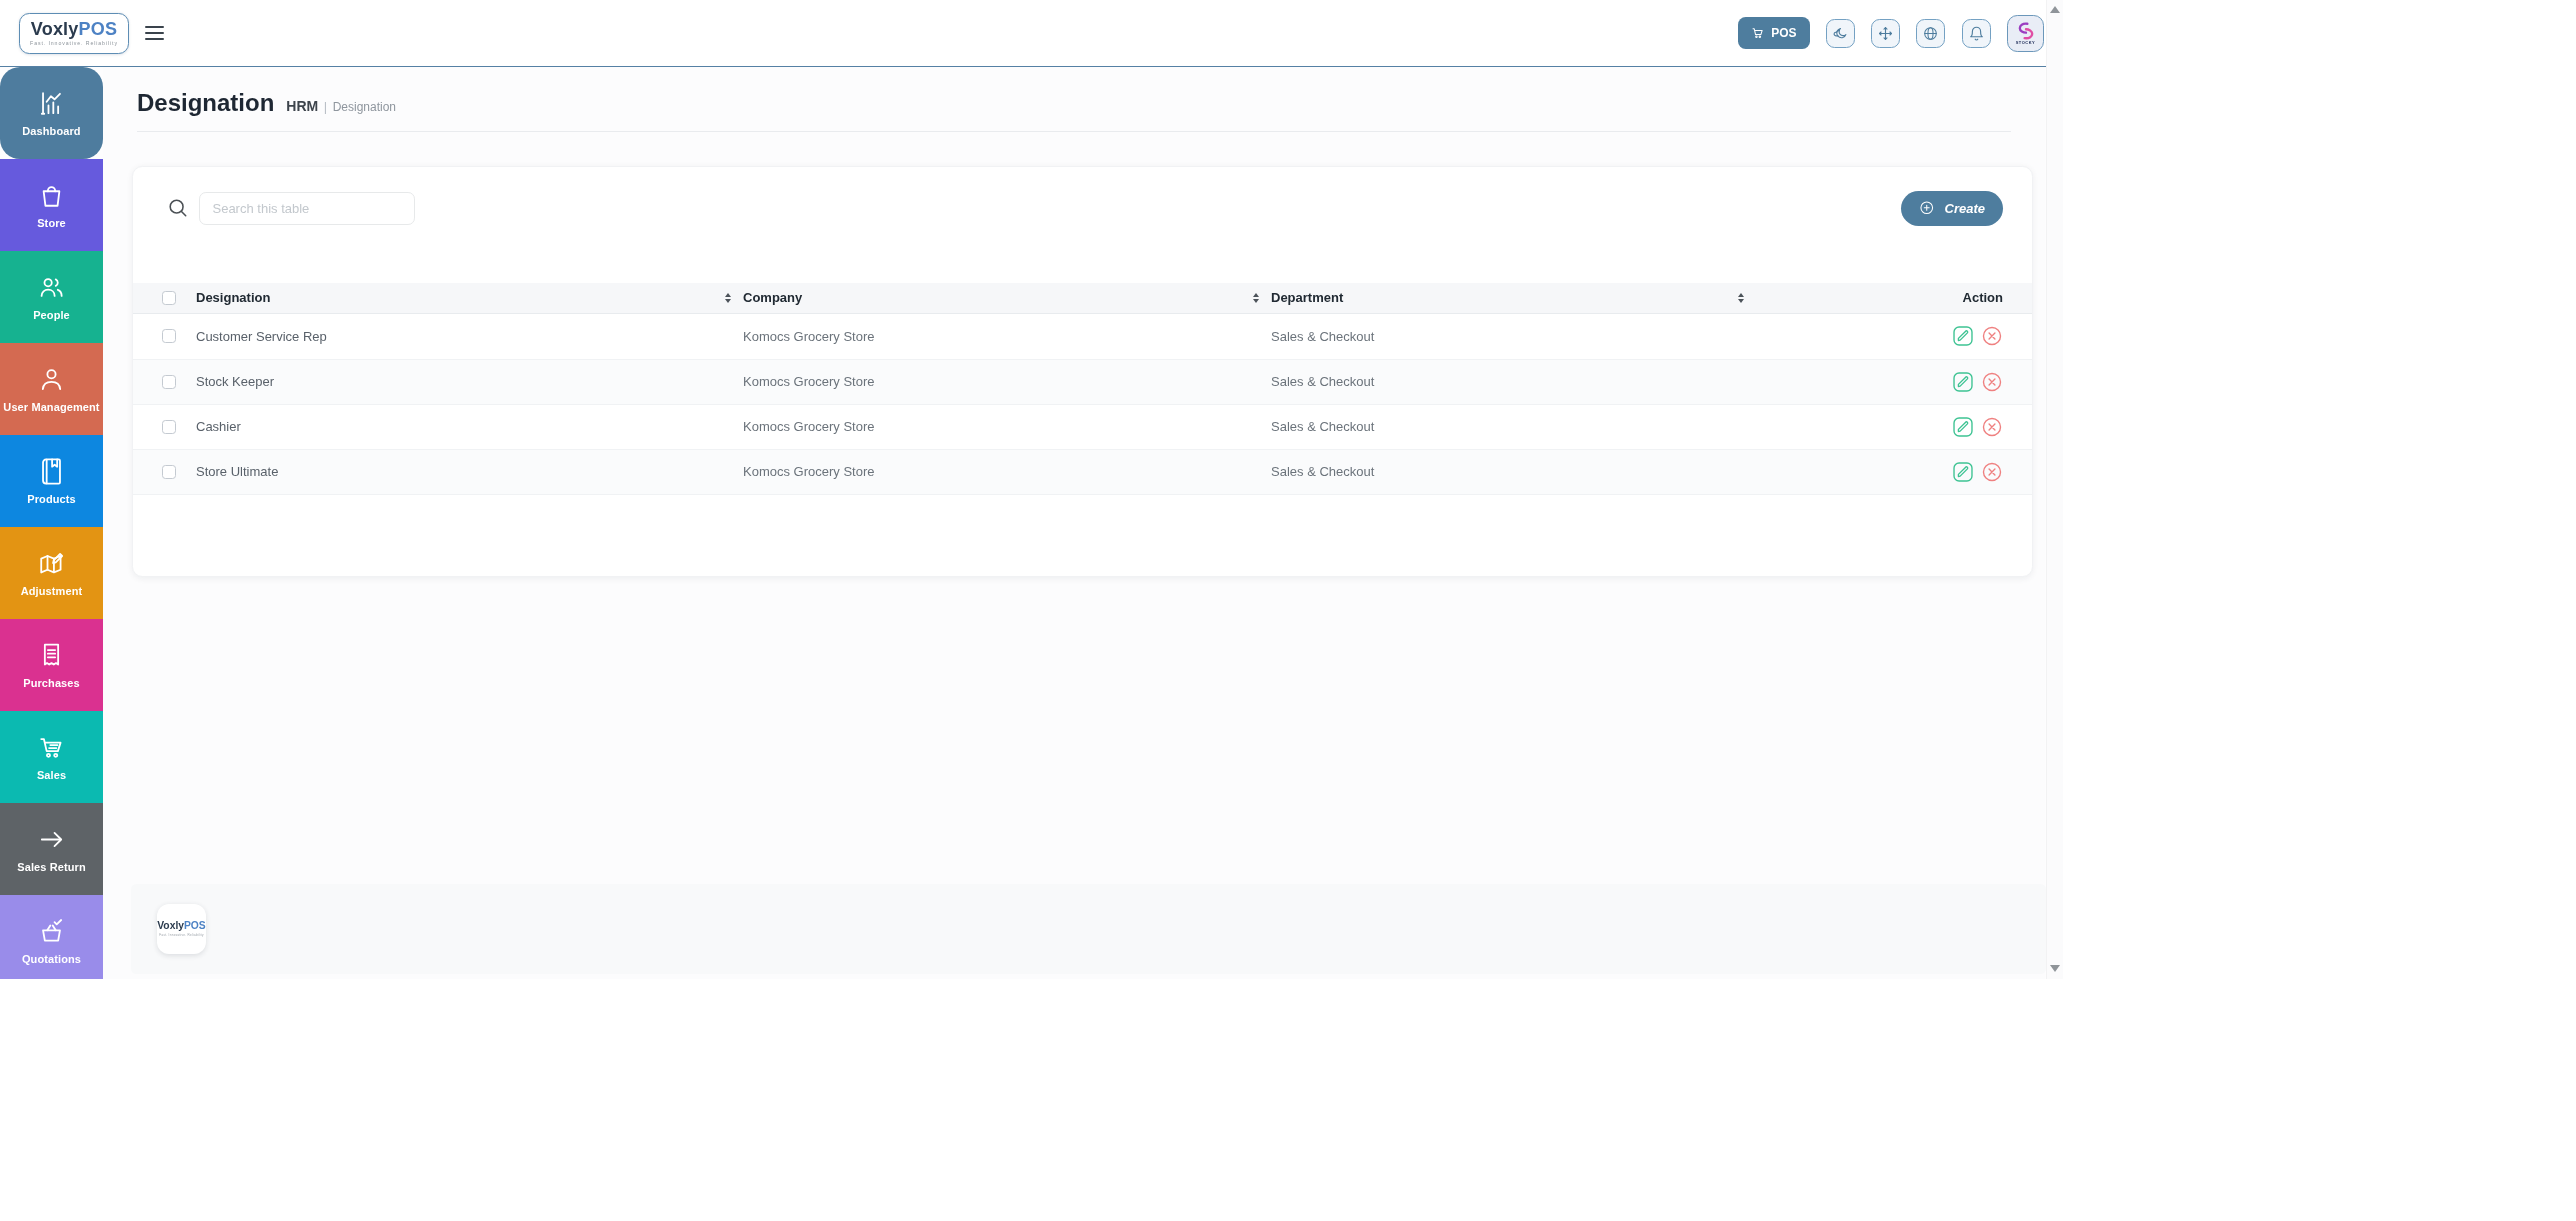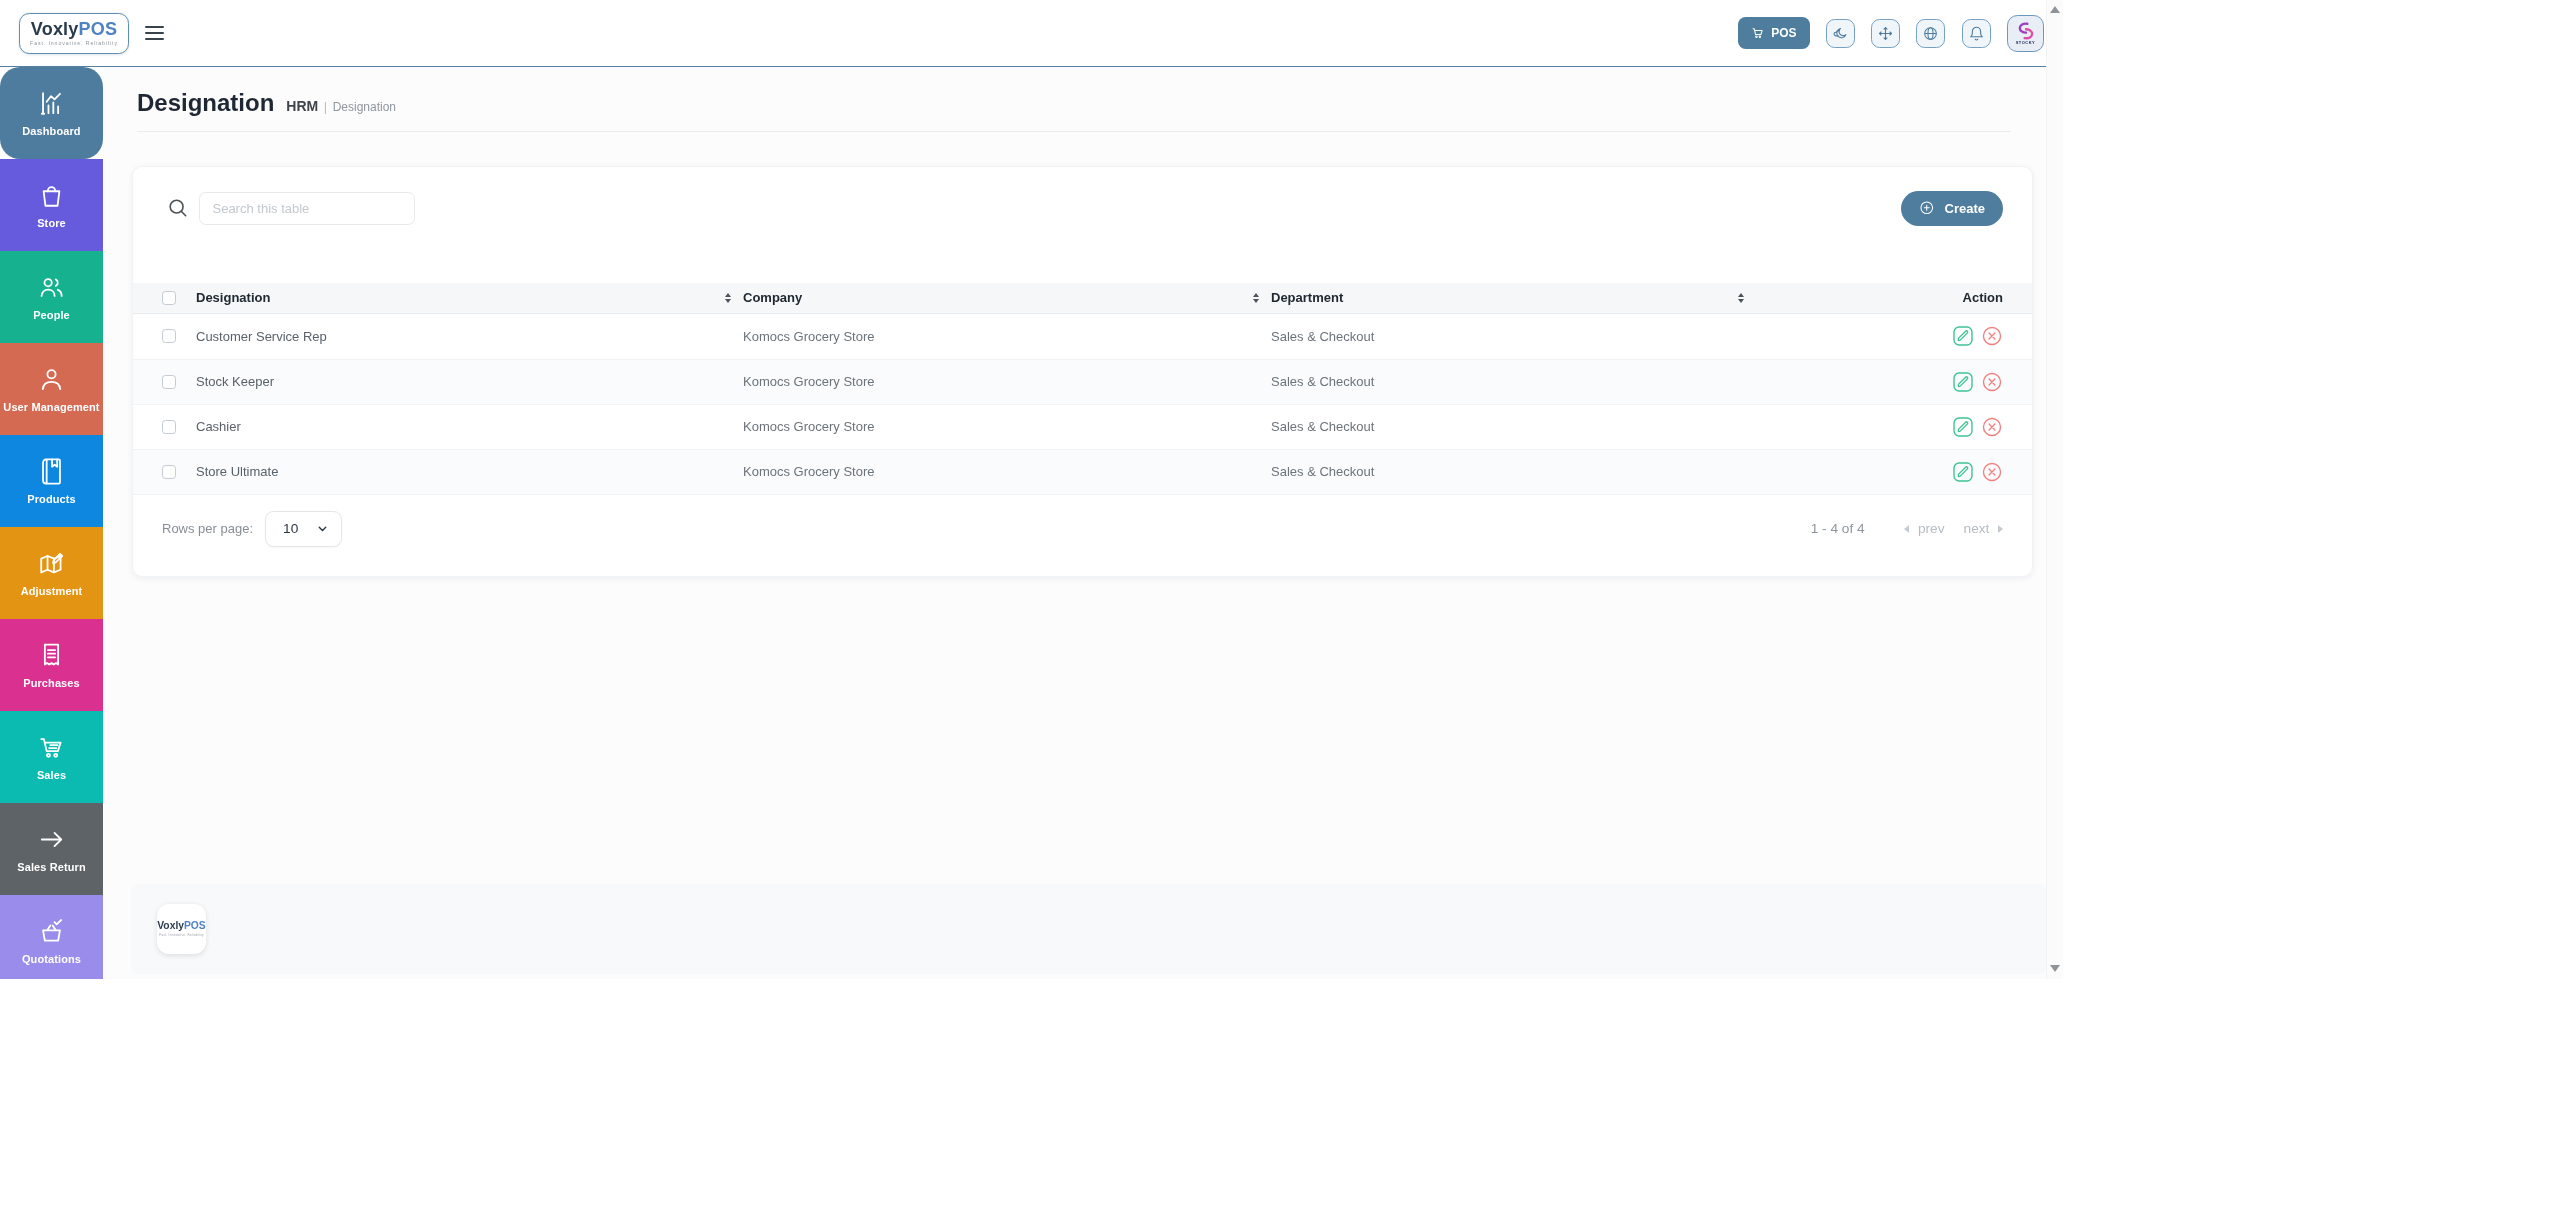--- a/index.html
+++ b/index.html
@@ -34,21 +34,21 @@
   .crumb-sep { font-size:13px; color:#b9bfc6; margin:0 1.7px; }
   .crumb-cur { font-size:12px; color:#8f969e; }
   .head-divider { margin:13.7px 34px 0 34px; border-top:0.9px solid #e9ebee; }
 
   
   .card { margin:34px 12px 0 29px; background:#ffffff; border:0.9px solid #f1f2f4; border-radius:10.3px; box-shadow:0 1.7px 6.9px rgba(20,30,50,.06); padding:24px 0 0 0; height:411px; }
   .search-row { display:flex; align-items:center; padding:0 29px; height:35px; }
   .search-glyph { color:#4b5055; display:flex; margin-left:5.2px; }
   .search-input { margin-left:10.3px; width:216px; height:33px; border:0.9px solid #e7e9ea; border-radius:6.9px; font-size:13px; color:#3c434a; padding:0 12px; outline:none; font-family:inherit; }
   .search-input::placeholder { color:#c3c8cd; }
-  .create-btn { margin-left:auto; height:35px; padding:0 18px; border:none; border-radius:18px; background:#4e7d9e; color:#fff; font-size:13px; font-weight:600; display:flex; align-items:center; gap:10px; cursor:pointer; font-family:inherit; }
+  .create-btn { margin-left:auto; height:35px; padding:0 18px; border:none; border-radius:18px; background:#4e7d9e; color:#fff; font-size:13px; font-weight:600; display:flex; align-items:center; gap:10px; cursor:pointer; font-family:inherit;font-style:italic; }
 
   .ttable { margin-top:57px; }
   .trow { display:grid; grid-template-columns:34px 547px 528px 485px 1fr; align-items:center; padding:0 29px; height:45px; }
   .trow.thead { height:31px; background:#f6f7f9; border-bottom:0.9px solid #e8ebee; }
   .trow.striped { background:#fafbfc; }
   .trow + .trow { border-top:0.9px solid #f0f2f4; }
   .trow.thead + .trow { border-top:none; }
   .tbody-end { border-top:0.9px solid #f0f2f4; }
   .cb { width:13.7px; height:13.7px; border:1.3px solid #c4cad1; border-radius:3.4px; background:#fff; cursor:pointer; display:inline-block; }
   .hcell { font-size:13px; font-weight:700; color:#212a33; display:flex; align-items:center; justify-content:space-between; padding-right:12px; }
@@ -405,42 +405,20 @@
                 <svg width="22" height="22" viewBox="0 0 24 24" fill="none" stroke="#ef8080" stroke-width="1.5" stroke-linecap="round">
                   <circle cx="12" cy="12" r="9.3"></circle>
                   <path d="M8.8 8.8l6.4 6.4M15.2 8.8l-6.4 6.4"></path>
                 </svg>
               </button>
           </div>
         </div>
         <div class="tbody-end"></div>
       </div>
 
-      <div class="card-foot">
-        <span class="rpp-label">Rows per page:</span>
-        <div class="rpp-select">
-          <span class="rpp-value">10</span>
-          <span>
-              <svg width="13" height="13" viewBox="0 0 24 24" fill="none" stroke="#2c3440" stroke-width="2.6" stroke-linecap="round" stroke-linejoin="round">
-                <path d="M6 9.5l6 6 6-6"></path>
-              </svg>
-            </span>
-        </div>
-        <div class="pager">
-          <span class="range">1 - 4 of 4</span>
-          <button class="pg-btn">
-            <span class="tri left"></span>
-            <span>prev</span>
-          </button>
-          <button class="pg-btn">
-            <span>next</span>
-            <span class="tri right"></span>
-          </button>
-        </div>
-      </div>
     </section>
   </main>
 
   <footer class="page-footer">
     <div class="mini-logo">
       <div class="mini-main"><span class="lp">Voxly</span><span class="ls">POS</span></div>
       <div class="mini-tag">Fast. Innovative. Reliability</div>
     </div>
   </footer>
 

